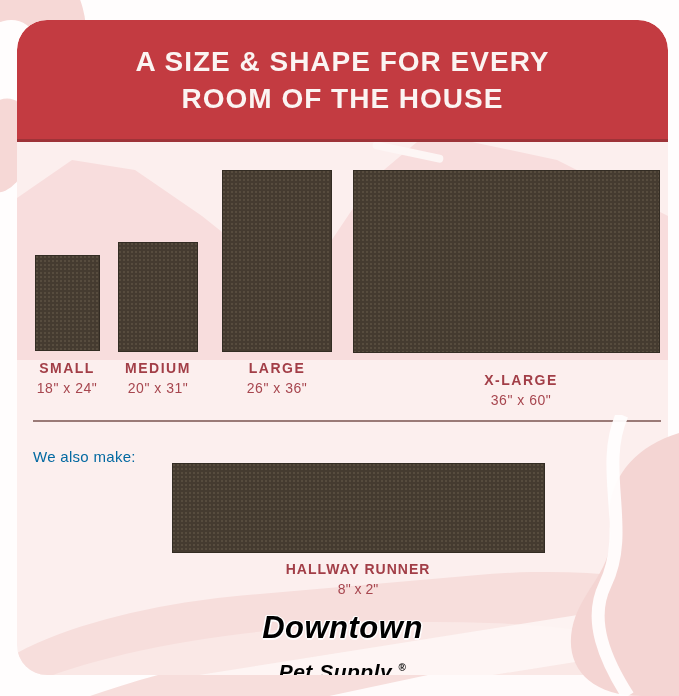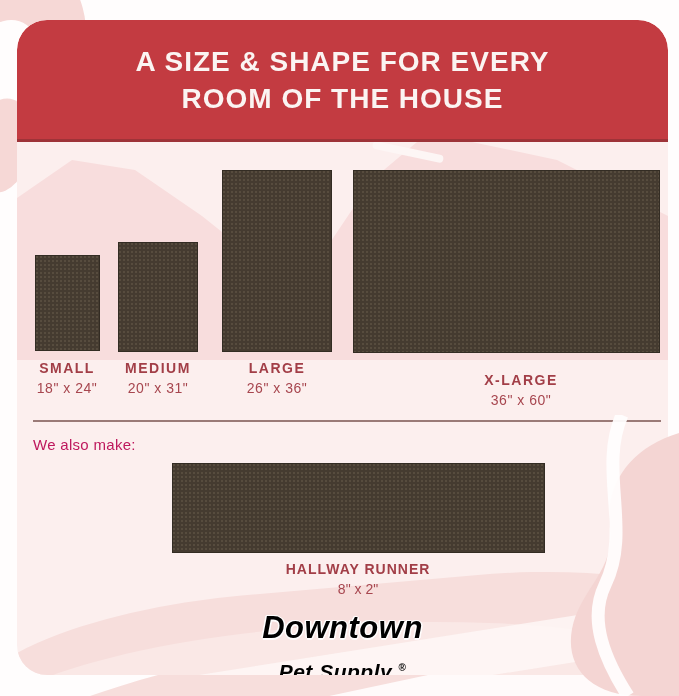--- a/index.html
+++ b/index.html
@@ -57,21 +57,21 @@
   .size-label .dm{font-size:14px;font-weight:normal;letter-spacing:.5px;margin-top:4px;color:#a7464f;}
   .label-small {left:-10px;}
   .label-medium{left:81px;}
   .label-large {left:200px;}
   .label-xlarge{left:444px;margin-top:12px;}
   .label-runner{position:absolute;left:241px;top:541px;width:200px;text-align:center;color:#a23e47;}
   .label-runner .nm{font-size:14px;font-weight:bold;letter-spacing:1px;}
   .label-runner .dm{font-size:14px;margin-top:4px;color:#a7464f;}
   
   .divider{position:absolute;left:16px;top:400px;width:628px;height:2px;background:#9a7a77;}
-  .also-make{position:absolute;left:16px;top:416px;font-size:15px;color:#be185d;letter-spacing:.3px;text-align:center;}
+  .also-make{position:absolute;left:16px;top:428px;font-size:15px;color:#0369a1;letter-spacing:.3px;text-align:center;}
   
   .logo{position:absolute;left:0;top:590px;width:651px;text-align:center;color:#000000;}
   .logo .brand-name{
     font-size:31px;font-weight:bold;font-style:italic;letter-spacing:.5px;
     text-shadow:1.5px 0 #fffdfd,-1.5px 0 #fffdfd,0 1.5px #fffdfd,0 -1.5px #fffdfd,1px 1px #fffdfd,-1px -1px #fffdfd;
   }
   .logo .brand-sub{font-size:21px;font-style:italic;font-weight:bold;margin-top:14px;letter-spacing:.5px;}
   .logo .reg{font-size:10px;vertical-align:super;font-style:normal;}
   
   .bone-blob{position:absolute;left:510px;top:415px;width:169px;height:281px;}

